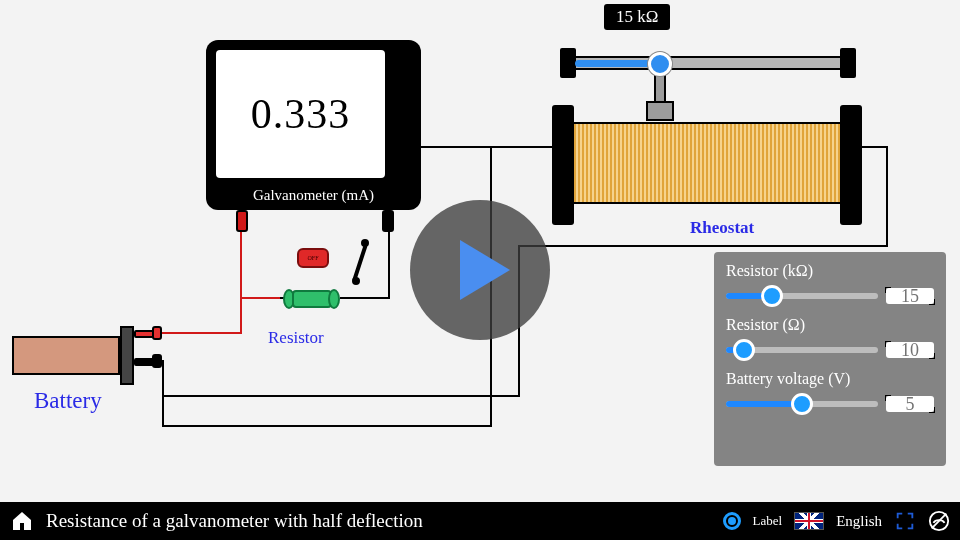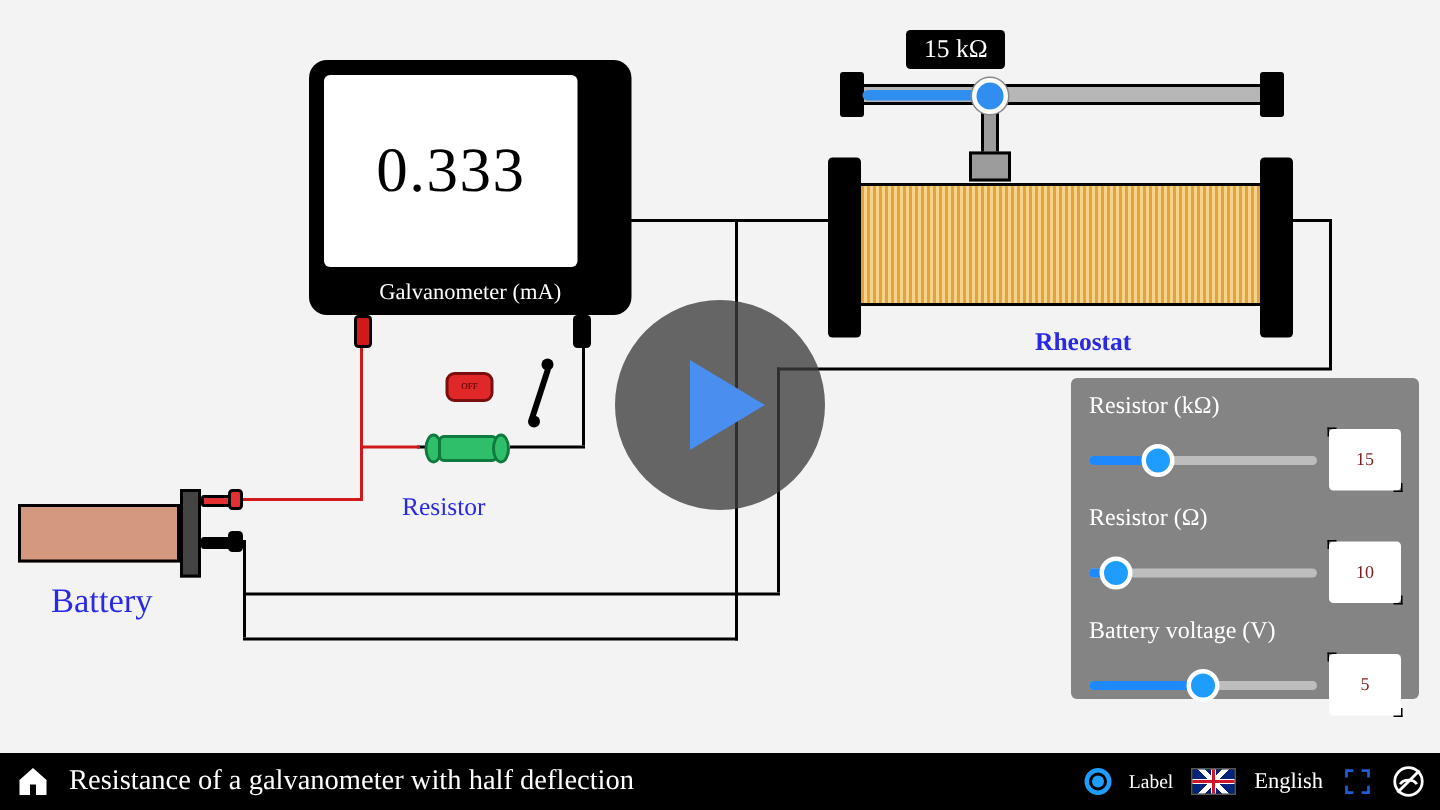--- a/index.html
+++ b/index.html
@@ -42,32 +42,32 @@
   .rheo-stand { position: absolute; top: 105px; width: 22px; height: 120px; background: #000; border-radius: 3px; }
   .rs1 { left: 552px; } .rs2 { left: 840px; }
   .rheo-coil { position: absolute; left: 572px; top: 122px; width: 270px; height: 82px; background: repeating-linear-gradient(90deg, #e0a43a 0 2px, #f6d38d 2px 4px); border: 2px solid #000; }
   .rheo-bar  { position: absolute; left: 568px; top: 56px; width: 276px; height: 14px; background: #b7b7b7; border: 2px solid #000; }
   .rheo-cap  { position: absolute; top: 48px; width: 16px; height: 30px; background: #000; border-radius: 2px; }
   .rc1 { left: 560px; } .rc2 { left: 840px; }
   .rheo-track { position: absolute; left: 575px; top: 60px; width: 85px; height: 7px; background: #2f8ef0; border-radius: 4px; }
   .rheo-slider-knob { position: absolute; left: 648px; top: 52px; width: 24px; height: 24px; background: #2f8ef0; border: 3px solid #fff; border-radius: 50%; box-shadow: 0 0 0 1px #888; }
   .rheo-stem  { position: absolute; left: 654px; top: 74px; width: 12px; height: 30px; background: #9c9c9c; border: 2px solid #000; }
   .rheo-foot  { position: absolute; left: 646px; top: 101px; width: 28px; height: 20px; background: #9c9c9c; border: 2px solid #000; }
-  .rheo-val   { position: absolute; left: 604px; top: 20px; padding: 3px 12px; background: #000; color: #fff; font-size: 17px; border-radius: 3px; }
+  .rheo-val   { position: absolute; left: 604px; top: 4px; padding: 3px 12px; background: #000; color: #fff; font-size: 17px; border-radius: 3px; }
   .rheo-label { position: absolute; left: 690px; top: 218px; color: #2a2ae6; font-size: 17px; font-weight: bold; }
 
   
   .panel { position: absolute; right: 14px; top: 252px; width: 232px; height: 214px; background: #848484; border-radius: 4px; padding: 10px 12px; color: #fff; font-size: 16px; }
   .ctrl { margin-bottom: 10px; }
   .ctrl-row { display: flex; align-items: center; gap: 8px; margin-top: 6px; }
   .slider { position: relative; flex: 1; height: 20px; }
   .sl-track { position: absolute; left: 0; right: 0; top: 7px; height: 6px; background: #bdbdbd; border-radius: 4px; }
   .sl-fill  { position: absolute; left: 0; top: 7px; height: 6px; background: #1e88ff; border-radius: 4px; }
   .sl-knob  { position: absolute; top: -1px; width: 22px; height: 22px; background: #1e9dff; border: 3px solid #fff; border-radius: 50%; margin-left: -11px; }
-  .valbox { width: 48px; height: 41px; background: #fff; color: #7f1d1d; border-radius: 3px; display: flex; align-items: center; justify-content: center; font-size: 12px; position: relative; }
+  .valbox { width: 48px; height: 16px; background: #fff; color: #737373; border-radius: 3px; display: flex; align-items: center; justify-content: center; font-size: 18px; position: relative; }
   .valbox::before, .valbox::after { content:''; position:absolute; width:5px; height:5px; border:1px solid #000; }
   .valbox::before { left:-1px; top:-1px; border-right:none; border-bottom:none; }
   .valbox::after  { right:-1px; bottom:-1px; border-left:none; border-top:none; }
 
   
   .play { position: absolute; left: 410px; top: 200px; width: 140px; height: 140px; background: rgba(60,60,60,0.78); border-radius: 50%; display:flex; align-items:center; justify-content:center; }
   .play svg { margin-left: 10px; }
 
   
   .bar { position: absolute; left: 0; bottom: 0; width: 100%; height: 38px; background: #000; color: #fff; display: flex; align-items: center; padding: 0 10px; gap: 12px; font-size: 19px; }

